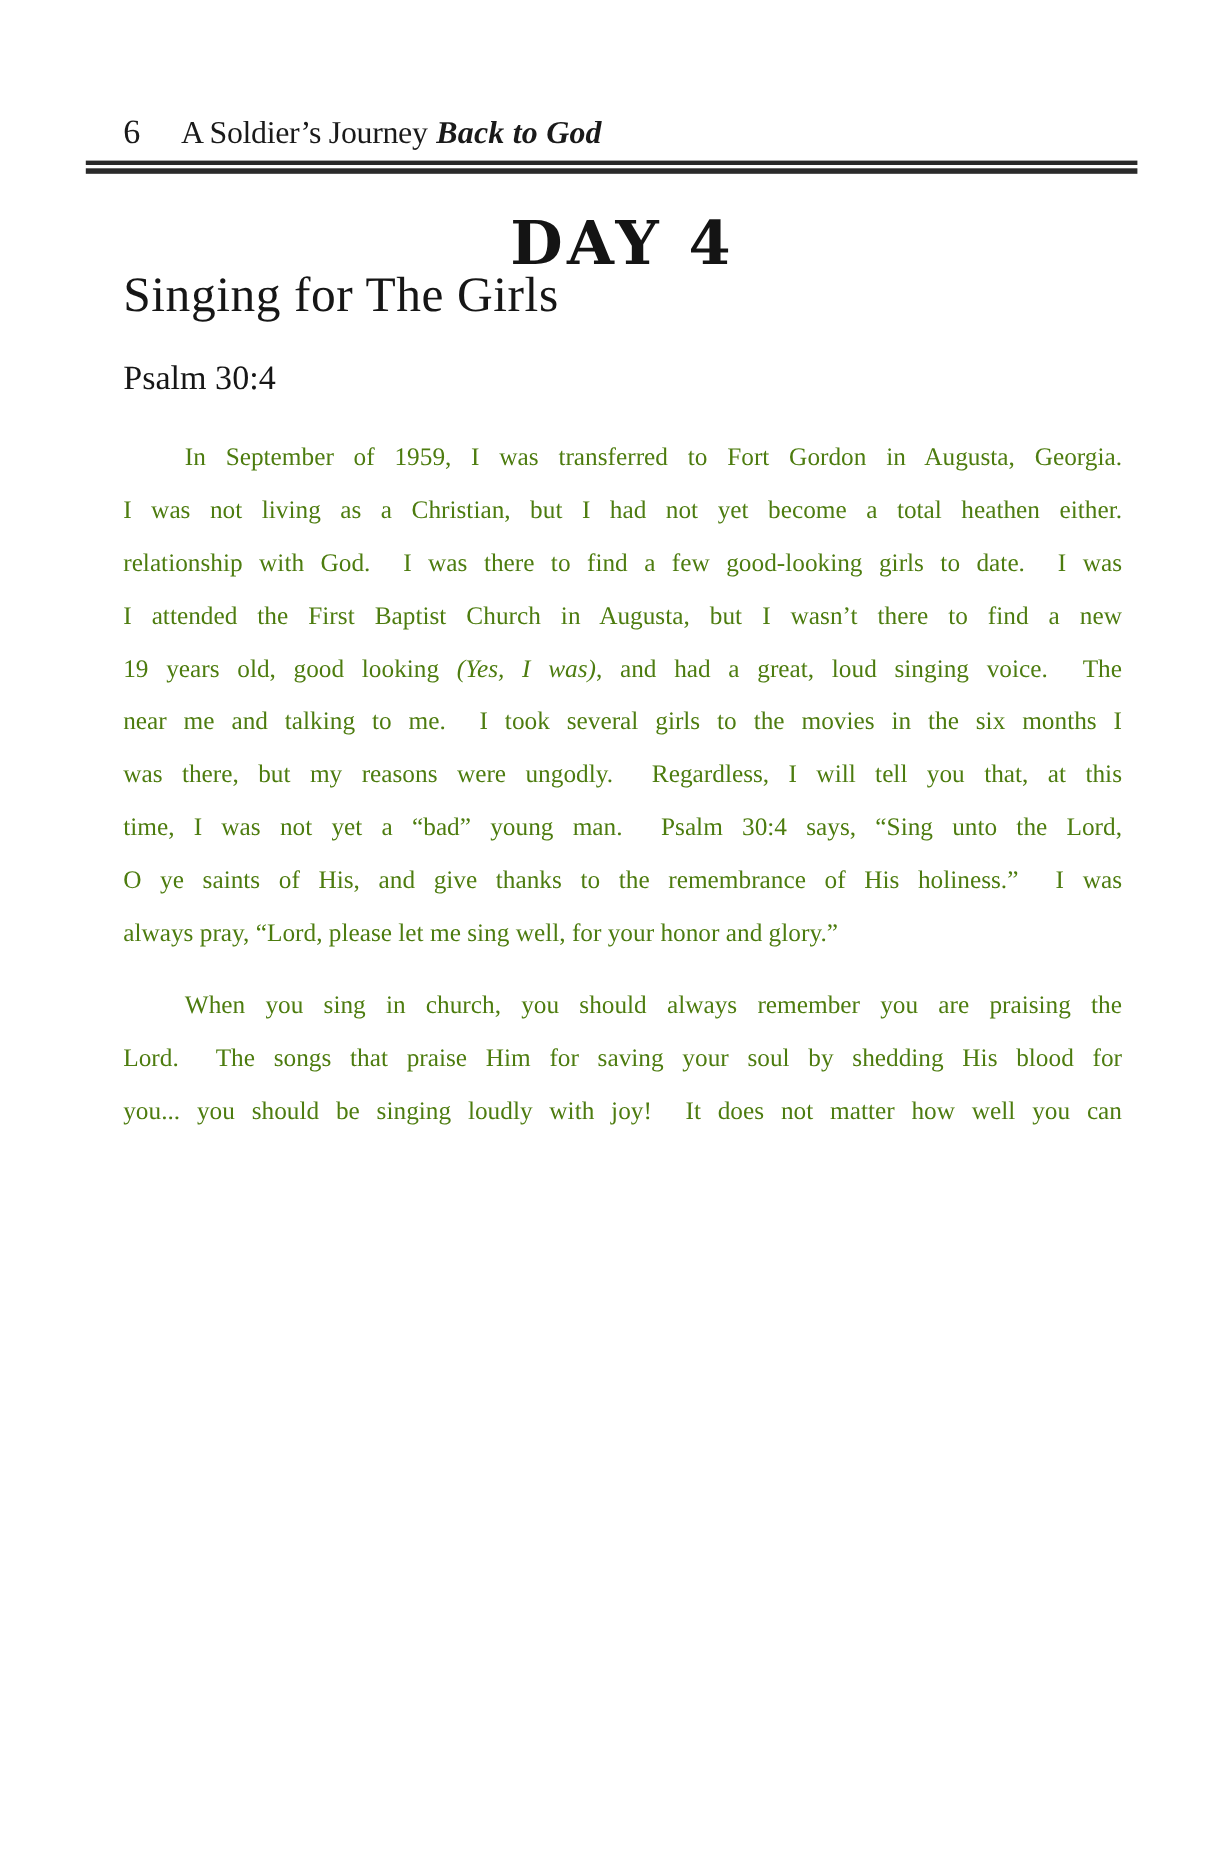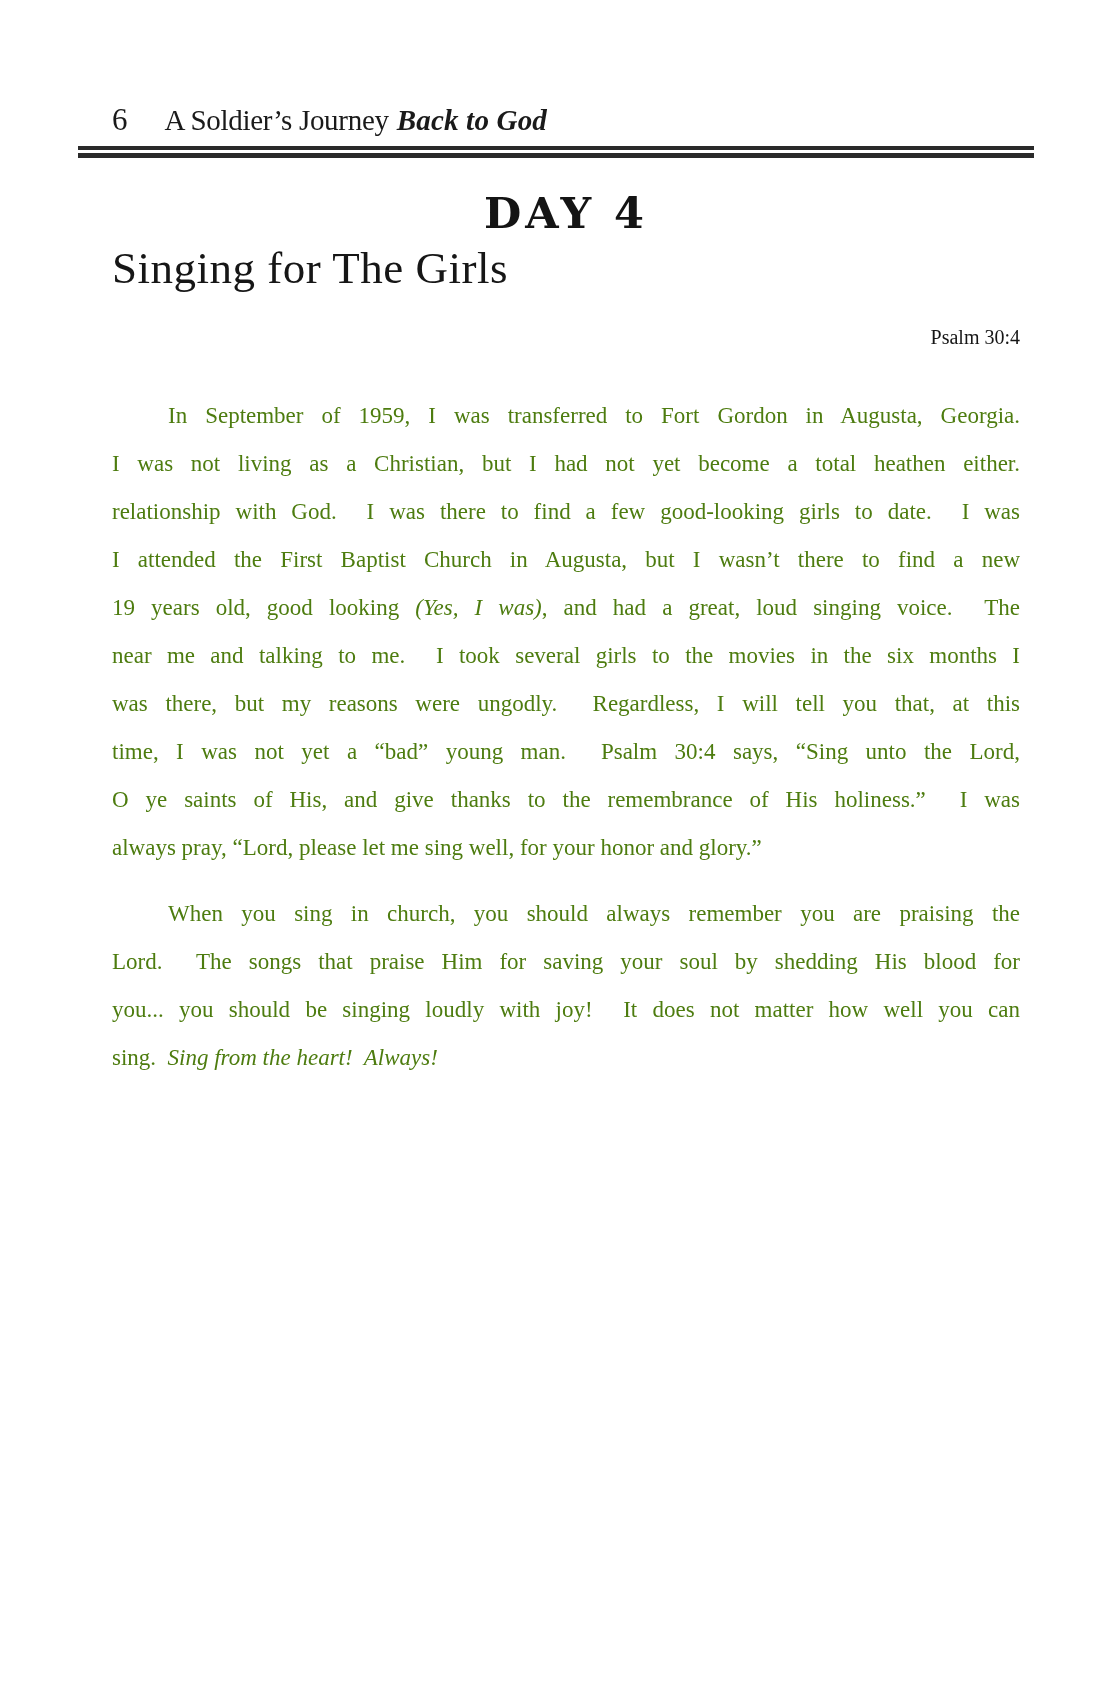--- a/index.html
+++ b/index.html
@@ -59,42 +59,42 @@
 
   
   .chapter-kicker {
     position: absolute;
     left: 112px;
     width: 908px;
     top: 188px;
     text-align: center;
     font-family: "DejaVu Serif", serif;
     font-weight: 900;
-    font-size: 43px;
+    font-size: 55px;
     letter-spacing: 4px;
     color: #141414;
   }
   .chapter-title {
     position: absolute;
     left: 112px;
     width: 908px;
     top: 242px;
     text-align: left;
     font-size: 45px;
     font-weight: 400;
     letter-spacing: 0.5px;
     color: #161616;
   }
   .chapter-verse {
     position: absolute;
     left: 112px;
     width: 908px;
     top: 326px;
-    text-align: right;
-    font-size: 20px;
+    text-align: left;
+    font-size: 31px;
     color: #161616;
   }
 
   
   .body-text {
     position: absolute;
     left: 112px;
     width: 908px;
     top: 392px;
     font-size: 23px;
@@ -145,17 +145,16 @@
       <div class="bline"><span>was there, but my reasons were ungodly.&nbsp; Regardless, I will tell you that, at this</span></div>
       <div class="bline"><span>time, I was not yet a “bad” young man.&nbsp; Psalm 30:4 says, “Sing unto the Lord,</span></div>
       <div class="bline"><span>O ye saints of His, and give thanks to the remembrance of His holiness.”&nbsp; I was</span></div>
       <div class="bline last"><span>always pray, “Lord, please let me sing well, for your honor and glory.”</span></div>
     </div>
 
     <div class="para">
       <div class="bline first"><span>When you sing in church, you should always remember you are praising the</span></div>
       <div class="bline"><span>Lord.&nbsp; The songs that praise Him for saving your soul by shedding His blood for</span></div>
       <div class="bline"><span>you... you should be singing loudly with joy!&nbsp; It does not matter how well you can</span></div>
-      <div class="bline last"><span>sing.&nbsp; </span><span class="it">Sing from the heart!&nbsp; Always!</span><span></span></div>
     </div>
 
   </div>
 </div>
 
 </body></html>

